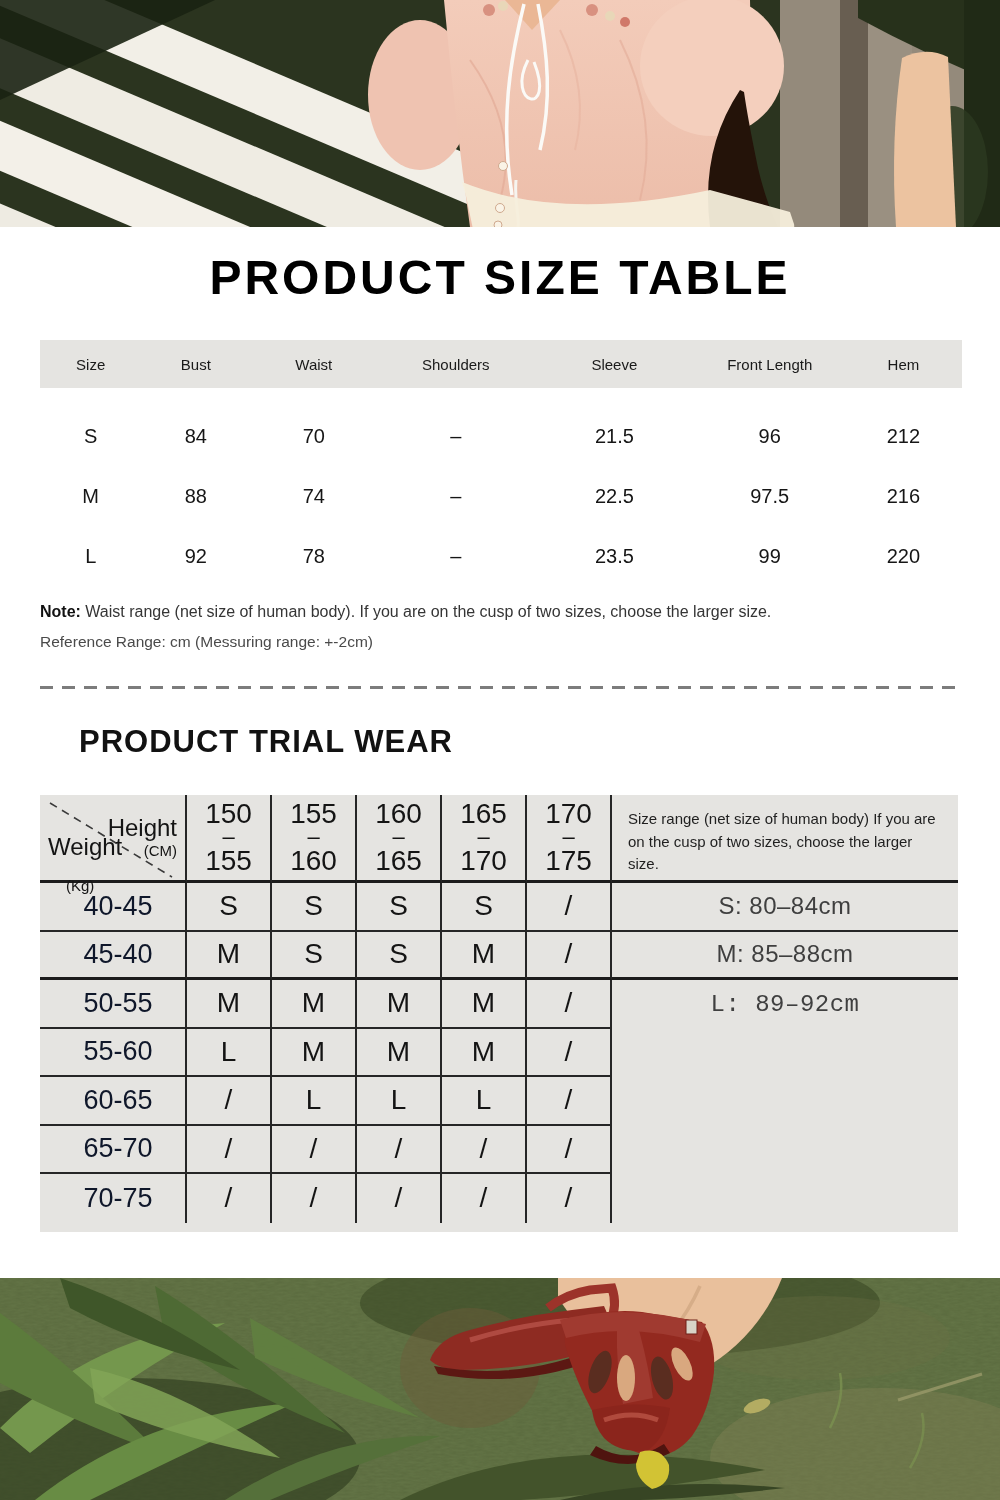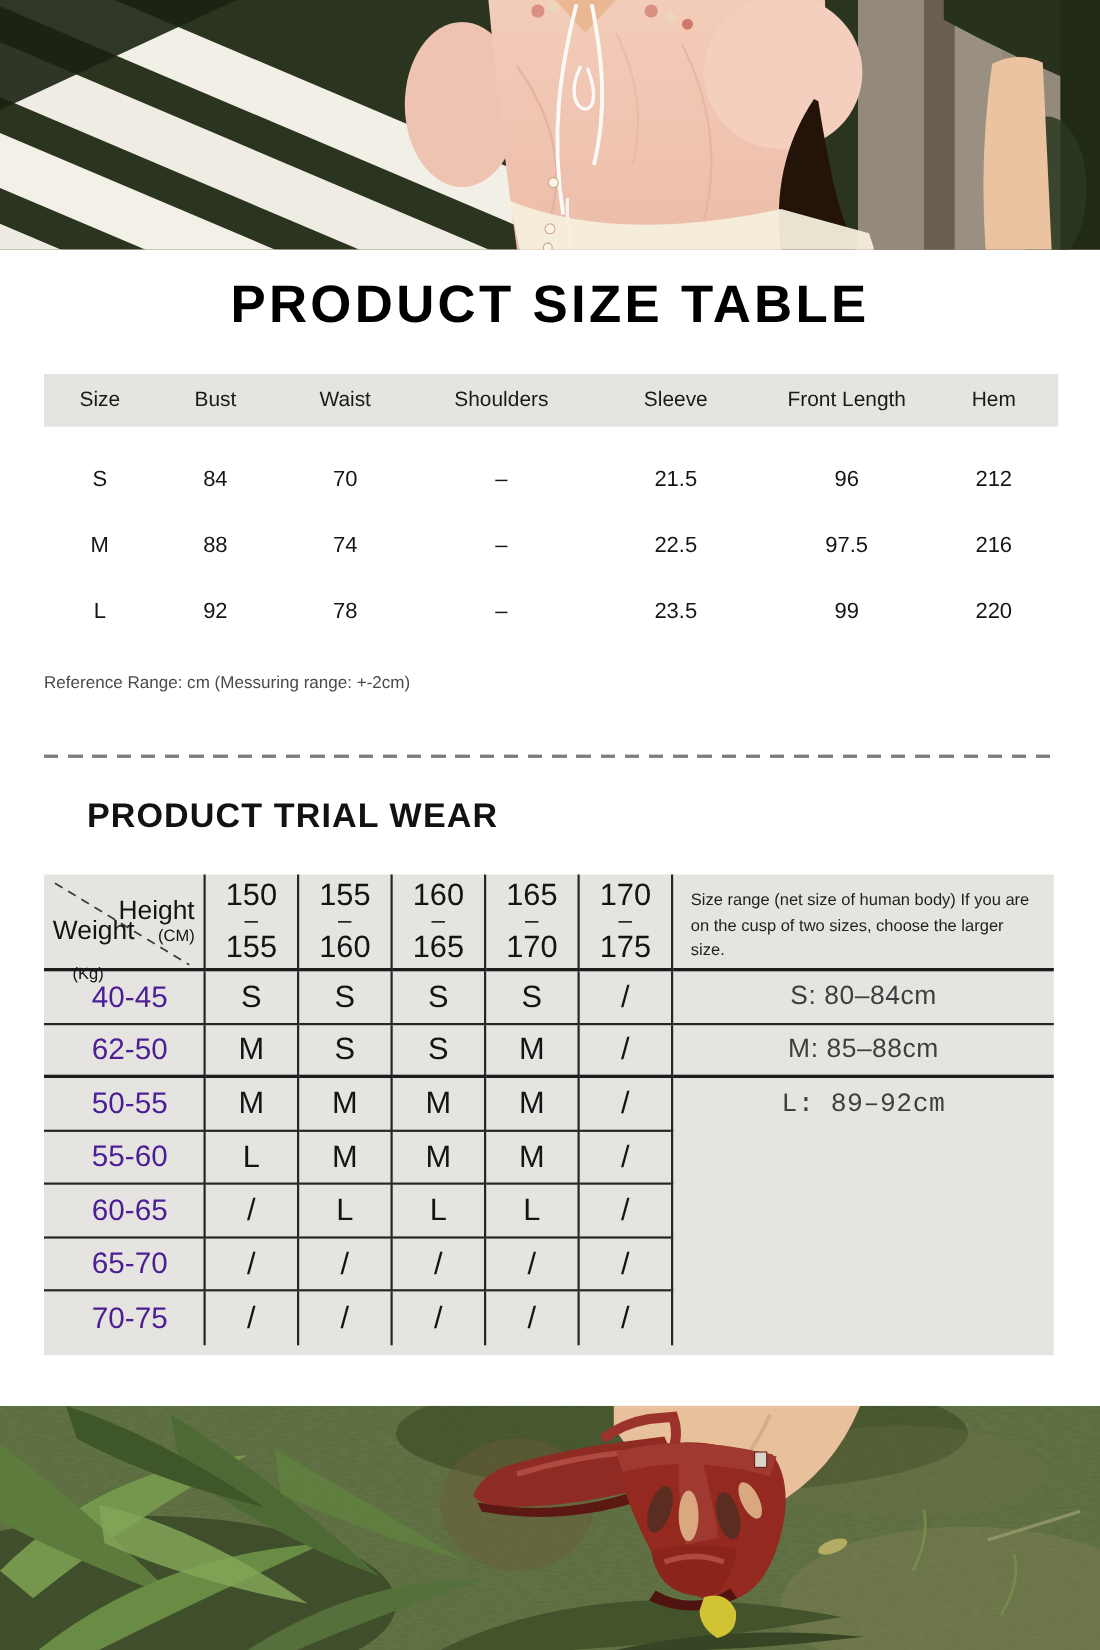--- a/index.html
+++ b/index.html
@@ -18,21 +18,21 @@
     font-size:48px;font-weight:700;letter-spacing:3px;color:#000000;white-space:nowrap;
   }
   .trial-title{
     position:absolute;top:724px;left:40px;
     font-size:31px;font-weight:700;letter-spacing:1px;color:#121212;white-space:nowrap;margin-left:39px;
   }
 
   
   .size-chart{position:absolute;top:340px;left:40px;width:922px;}
   .sc-row{display:flex;width:100%;}
-  .sc-head{background:#e5e4e1;height:48px;align-items:center;font-size:19px;color:#1a1a1a;}
+  .sc-head{background:#e5e4e1;height:48px;align-items:center;font-size:15px;color:#1a1a1a;}
   .sc-body{padding-top:18px;}
   .sc-data{height:60px;align-items:center;font-size:20px;color:#161616;}
   .sc-cell{text-align:center;}
   .c0{width:11%;} .c1{width:11.8%;} .c2{width:13.8%;} .c3{width:17%;}
   .c4{width:17.4%;} .c5{width:16.3%;} .c6{width:12.7%;}
 
   
   .note{position:absolute;top:601px;left:40px;width:920px;font-size:16px;color:#353535;line-height:21px;}
   .note b{color:#111;}
   .note-line2{margin-top:9px;font-size:15.5px;color:#4a4a4a;}
@@ -46,21 +46,21 @@
   
   .trial-table{
     position:absolute;top:795px;left:40px;width:918px;height:437px;background:#e5e4e1;
     display:grid;grid-template-columns:147px 85px 85px 85px 85px 85px 1fr;
     grid-template-rows:88px repeat(7,48.5px);
   }
   .tt-cell{display:flex;align-items:center;justify-content:center;min-width:0;min-height:0;}
   .br{border-right:2px solid #262626;}
   .bb2{border-bottom:2px solid #262626;}
   .bb3{border-bottom:3px solid #1c1c1c;}
-  .tt-weight{font-size:27px;color:#4c1d95;padding-left:11px;}
+  .tt-weight{font-size:27px;color:#0f172a;padding-left:11px;}
   .tt-letter{font-size:28px;color:#141414;}
   .tt-hcol{flex-direction:column;line-height:1;font-size:28px;color:#141414;}
   .tt-hcol .hdash{font-size:22px;line-height:0.55;margin:3px 0;}
   .corner-cell{position:relative;}
   .corner-cell svg{position:absolute;inset:0;width:100%;height:100%;}
   .corner-lab{position:absolute;color:#141414;white-space:nowrap;}
   .lab-height{top:19px;right:8px;font-size:24px;}
   .lab-cm{top:47px;right:8px;font-size:15px;}
   .lab-weight{top:38px;left:8px;font-size:24px;}
   .lab-kg{top:82px;left:26px;font-size:15px;}
@@ -170,20 +170,21 @@
       <div class="sc-cell c2">78</div>
       <div class="sc-cell c3">–</div>
       <div class="sc-cell c4">23.5</div>
       <div class="sc-cell c5">99</div>
       <div class="sc-cell c6">220</div>
     </div>
   </div>
 </div>
 
 <div class="note">
+  <div><b>Note:</b><span> Waist range (net size of human body). If you are on the cusp of two sizes, choose the larger size.</span></div>
   <div class="note-line2">Reference Range: cm (Messuring range: +-2cm)</div>
 </div>
 
 <div class="divider"></div>
 
 <div class="trial-title">PRODUCT TRIAL WEAR</div>
 
 <div class="trial-table">
 
   <div class="tt-cell br bb3 corner-cell">
@@ -223,21 +224,21 @@
   <div class="tt-cell bb3 side-note">Size range (net size of human body) If you are on the cusp of two sizes, choose the larger size.</div>
 
   <div class="tt-cell br bb2 tt-weight">40-45</div>
   <div class="tt-cell br bb2 tt-letter">S</div>
   <div class="tt-cell br bb2 tt-letter">S</div>
   <div class="tt-cell br bb2 tt-letter">S</div>
   <div class="tt-cell br bb2 tt-letter">S</div>
   <div class="tt-cell br bb2 tt-letter">/</div>
   <div class="tt-cell bb2 size-range">S: 80–84cm</div>
 
-  <div class="tt-cell br bb3 tt-weight">62-50</div>
+  <div class="tt-cell br bb3 tt-weight">45-40</div>
   <div class="tt-cell br bb3 tt-letter">M</div>
   <div class="tt-cell br bb3 tt-letter">S</div>
   <div class="tt-cell br bb3 tt-letter">S</div>
   <div class="tt-cell br bb3 tt-letter">M</div>
   <div class="tt-cell br bb3 tt-letter">/</div>
   <div class="tt-cell bb3 size-range">M: 85–88cm</div>
 
   <div class="tt-cell br bb2 tt-weight">50-55</div>
   <div class="tt-cell br bb2 tt-letter">M</div>
   <div class="tt-cell br bb2 tt-letter">M</div>

